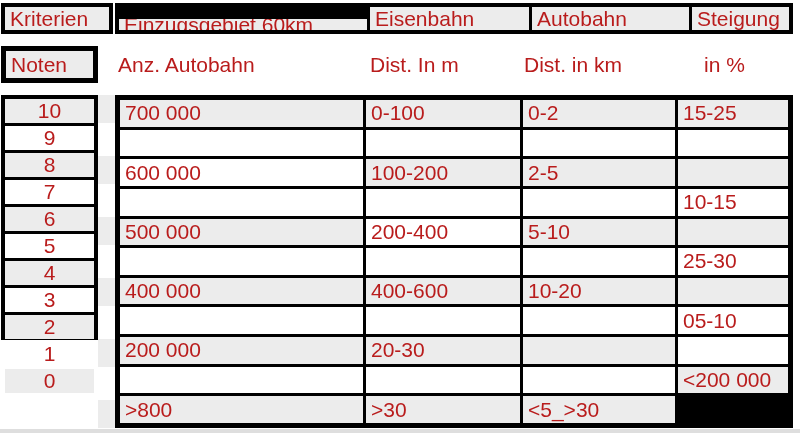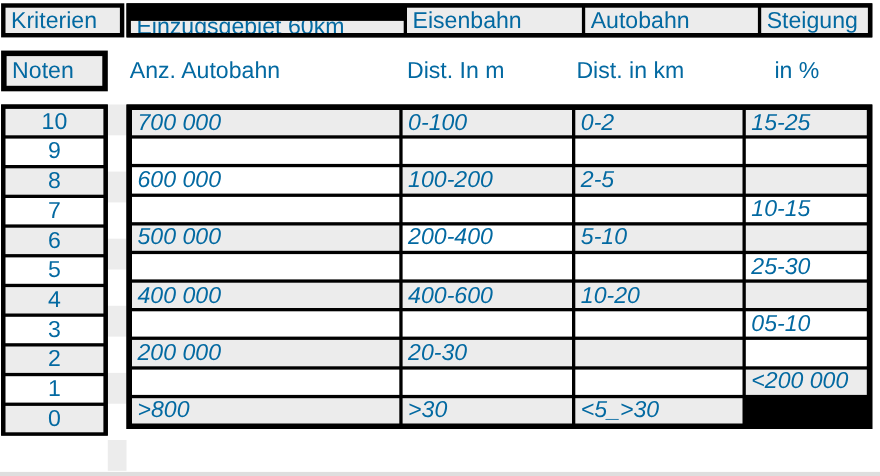--- a/index.html
+++ b/index.html
@@ -1,47 +1,47 @@
 <!DOCTYPE html>
 <html><head>
 <meta charset="utf-8">
 <style>
   html,body { margin:0; padding:0; }
   .stage {
     position:relative; width:800px; height:433px; background:#ffffff;
-    font-family:"Liberation Sans", sans-serif; color:#0369a1; font-size:21px;
+    font-family:"Liberation Sans", sans-serif; color:#b91c1c; font-size:21px;
     overflow:hidden;
   }
   .box { position:absolute; box-sizing:border-box; border:4px solid #000000; }
 
   
   .kriterien { left:1px; top:3px; width:112px; height:31px; background:#ececec;
                display:flex; align-items:center; padding-left:5px; }
   .header   { left:115px; top:3px; width:678px; height:31px; background:#000000;
               display:flex; gap:3px; }
   .hcell { background:#ececec; display:flex; align-items:center; padding-left:5px;
            overflow:hidden; white-space:nowrap; }
   .c0 { width:243px;margin-top:12px; } .c1 { width:154px; } .c2 { width:152px; } .c3 { flex:1; }
 
   
   .noten { left:1px; top:46px; width:97px; height:37px; border-width:5px;
            background:#ececec; display:flex; align-items:center; padding-left:5px;text-align:right; }
   .unit { position:absolute; top:53px; white-space:nowrap; }
   .u0 { left:118px; } .u1 { left:370px; } .u2 { left:524px; } .u3 { left:704px; }
 
   
-  .notencol { left:1px; top:95px; width:97px; height:301px; background:#000000;
+  .notencol { left:1px; top:95px; width:97px; height:245px; background:#000000;
               display:grid; grid-template-rows:repeat(11,1fr); gap:3px; }
   .ncell { display:flex; align-items:center; justify-content:center; }
   .gapcol { position:absolute; left:98px; top:95px; width:17px; height:333px;
             background:#ffffff; display:grid; grid-template-rows:repeat(11,1fr); gap:3px; }
-  .bodygrid { left:115px; top:95px; width:678px; height:295px; border-width:5px;
+  .bodygrid { left:115px; top:95px; width:678px; height:333px; border-width:5px;
               background:#000000; display:grid;
               grid-template-columns:243px 154px 152px 1fr;
-              grid-template-rows:repeat(11,1fr); gap:3px;font-style:italic; }
+              grid-template-rows:repeat(11,1fr); gap:3px; }
   .bcell { display:flex; align-items:center; padding-left:5px; overflow:hidden;
            white-space:nowrap; }
   .g { background:#ececec; }
   .w { background:#ffffff; }
   .bottomstrip { position:absolute; left:0; top:429px; width:800px; height:4px;
                  background:#dedede; }
 </style>
 </head>
 <body>
 

